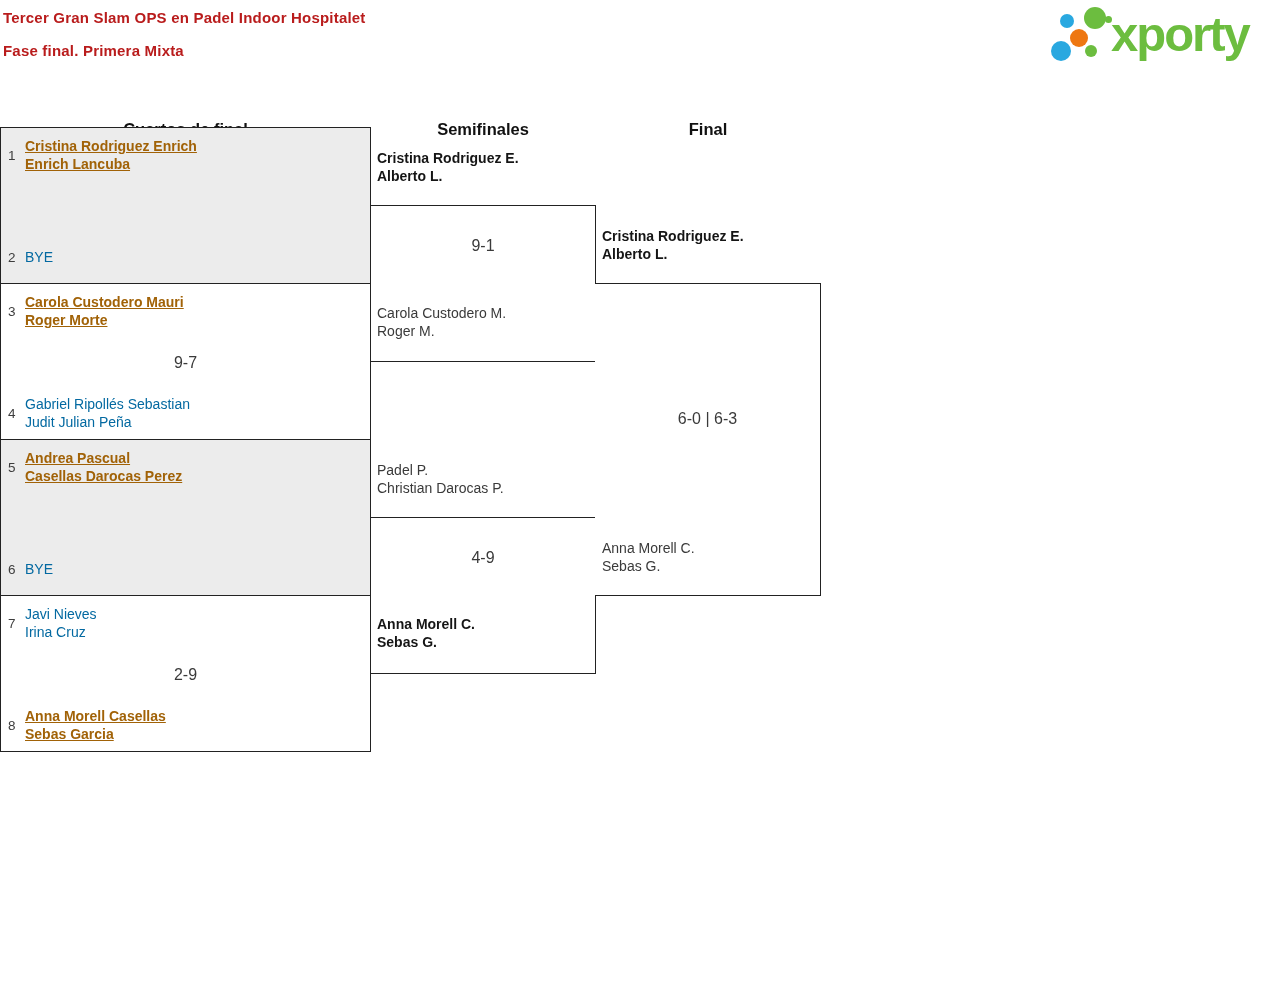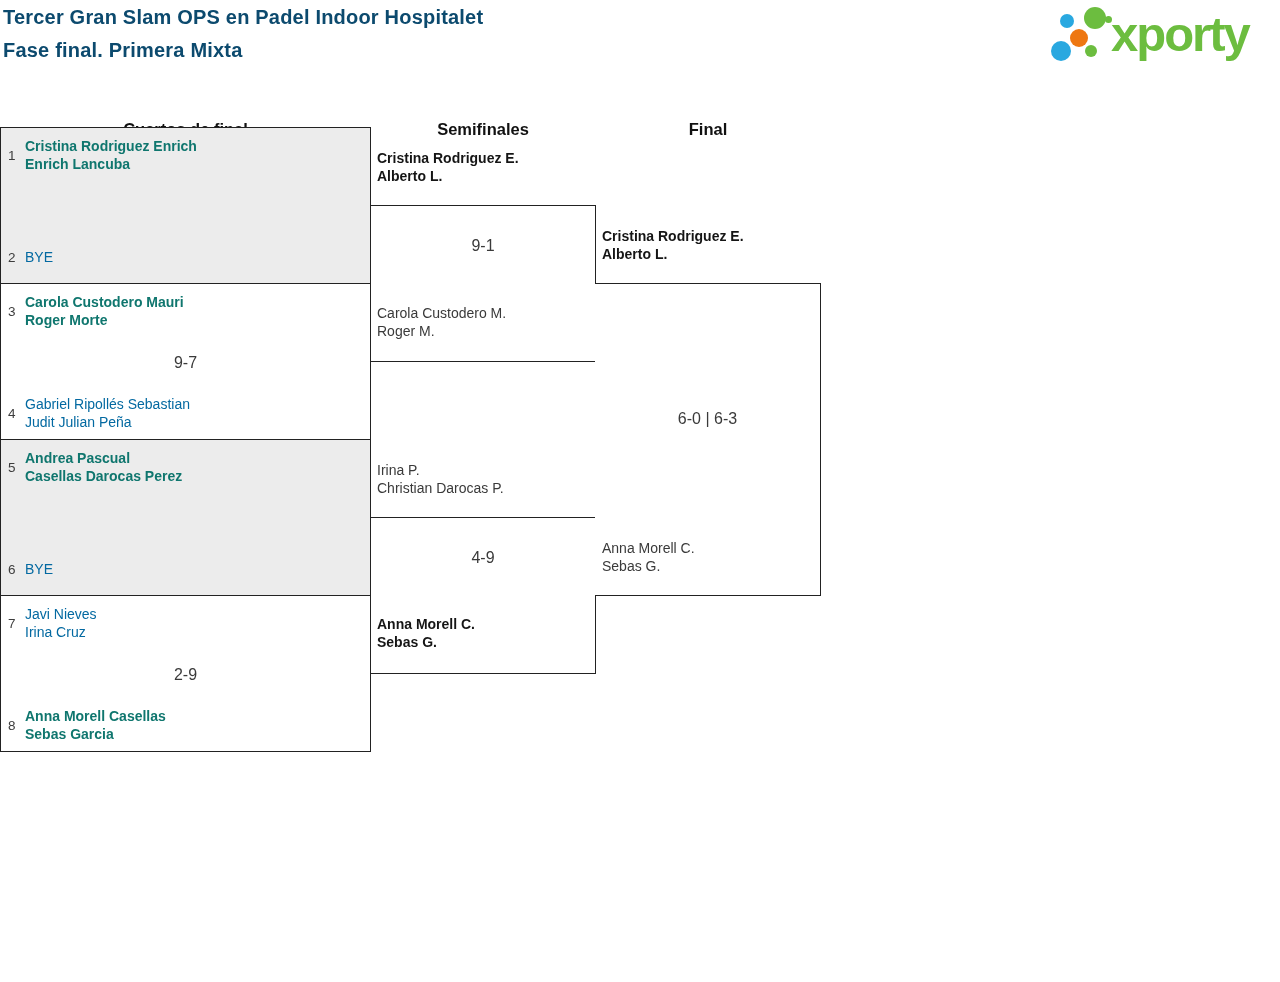--- a/index.html
+++ b/index.html
@@ -1,21 +1,21 @@
 <!DOCTYPE html>
 <html><head>
 <meta charset="utf-8">
 <style>
   html,body { margin:0; padding:0; background:#ffffff; }
   body { font-family:"Liberation Sans", sans-serif; }
   #screen { position:relative; width:1280px; height:982px; background:#ffffff; overflow:hidden; }
 
   
-  .title { position:absolute; left:3px; top:1px; font-size:20px; line-height:33px;
-           font-weight:700; color:#0c4a6e; letter-spacing:0.2px; }
+  .title { position:absolute; left:3px; top:1px; font-size:15px; line-height:33px;
+           font-weight:700; color:#b91c1c; letter-spacing:0.2px; }
 
   .logo { position:absolute; left:1048px; top:6px; width:230px; height:70px; cursor:pointer; }
   .dot { position:absolute; border-radius:50%; }
   .d-blue-sm   { left:12px; top:8px;  width:14px; height:14px; }
   .d-green-lg  { left:36px; top:1px;  width:22px; height:22px; }
   .d-orange    { left:22px; top:23px; width:18px; height:18px; }
   .d-blue-lg   { left:3px;  top:35px; width:20px; height:20px; }
   .d-green-sm  { left:37px; top:39px; width:12px; height:12px; }
   .d-green-xs  { left:57px; top:10px; width:7px;  height:7px;  }
   .wordmark { position:absolute; left:63px; top:-8px; font-size:49px; line-height:72px;
@@ -45,21 +45,21 @@
   .m-final .score { top:110px;margin-top:16px; }
 
   
   .qrow { position:absolute; left:7px; right:8px; display:flex; align-items:center; }
   .qrow.p1 { top:9px; }
   .qrow.p2 { top:111px; }
   .m.bye .qrow.p2 { top:120px; }
   .seed { width:17px; flex:none; font-size:13.5px; color:#3d3d3d; }
   .names { font-size:14px; line-height:18px; color:#0369a1; }
   .names div:empty { display:none; }
-  .names.winner { font-weight:700; color:#0f766e; }
+  .names.winner { font-weight:700; color:#a16207;text-decoration:underline; }
 
   
   .flabel { position:absolute; font-size:14px; line-height:18px; color:#3a3a3a; }
   .flabel.winner { font-weight:700; color:#151515; }
   #sf1p1 { left:377px; top:149px; }
   #sf1p2 { left:377px; top:304px; }
   #sf2p1 { left:377px; top:461px; }
   #sf2p2 { left:377px; top:615px; }
   #fp1   { left:602px; top:227px; }
   #fp2   { left:602px; top:539px; }
@@ -175,21 +175,21 @@
 
   <div id="sf1p1" class="flabel winner">
     <div>Cristina Rodriguez E.</div>
     <div>Alberto L.</div>
   </div>
   <div id="sf1p2" class="flabel">
     <div>Carola Custodero M.</div>
     <div>Roger M.</div>
   </div>
   <div id="sf2p1" class="flabel">
-    <div>Irina P.</div>
+    <div>Padel P.</div>
     <div>Christian Darocas P.</div>
   </div>
   <div id="sf2p2" class="flabel winner">
     <div>Anna Morell C.</div>
     <div>Sebas G.</div>
   </div>
 
   <div id="fp1" class="flabel winner">
     <div>Cristina Rodriguez E.</div>
     <div>Alberto L.</div>

